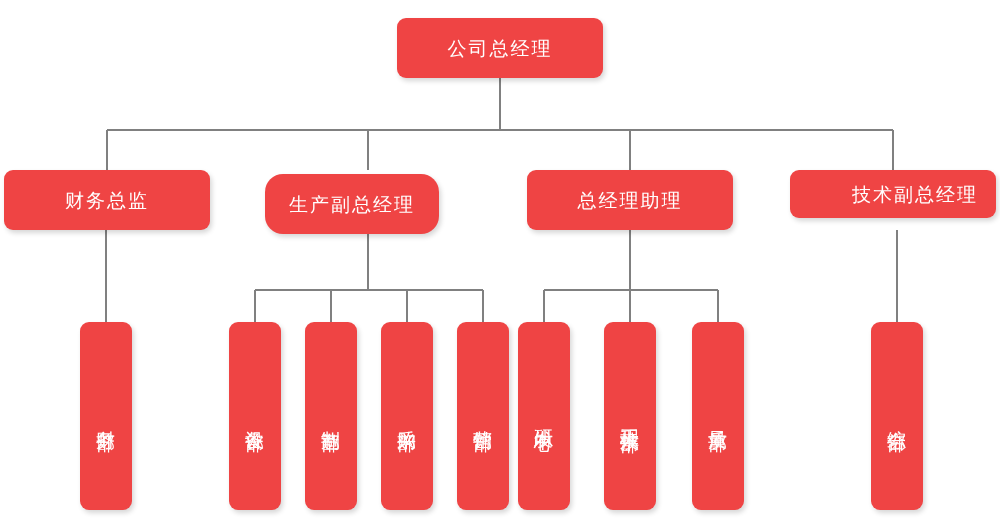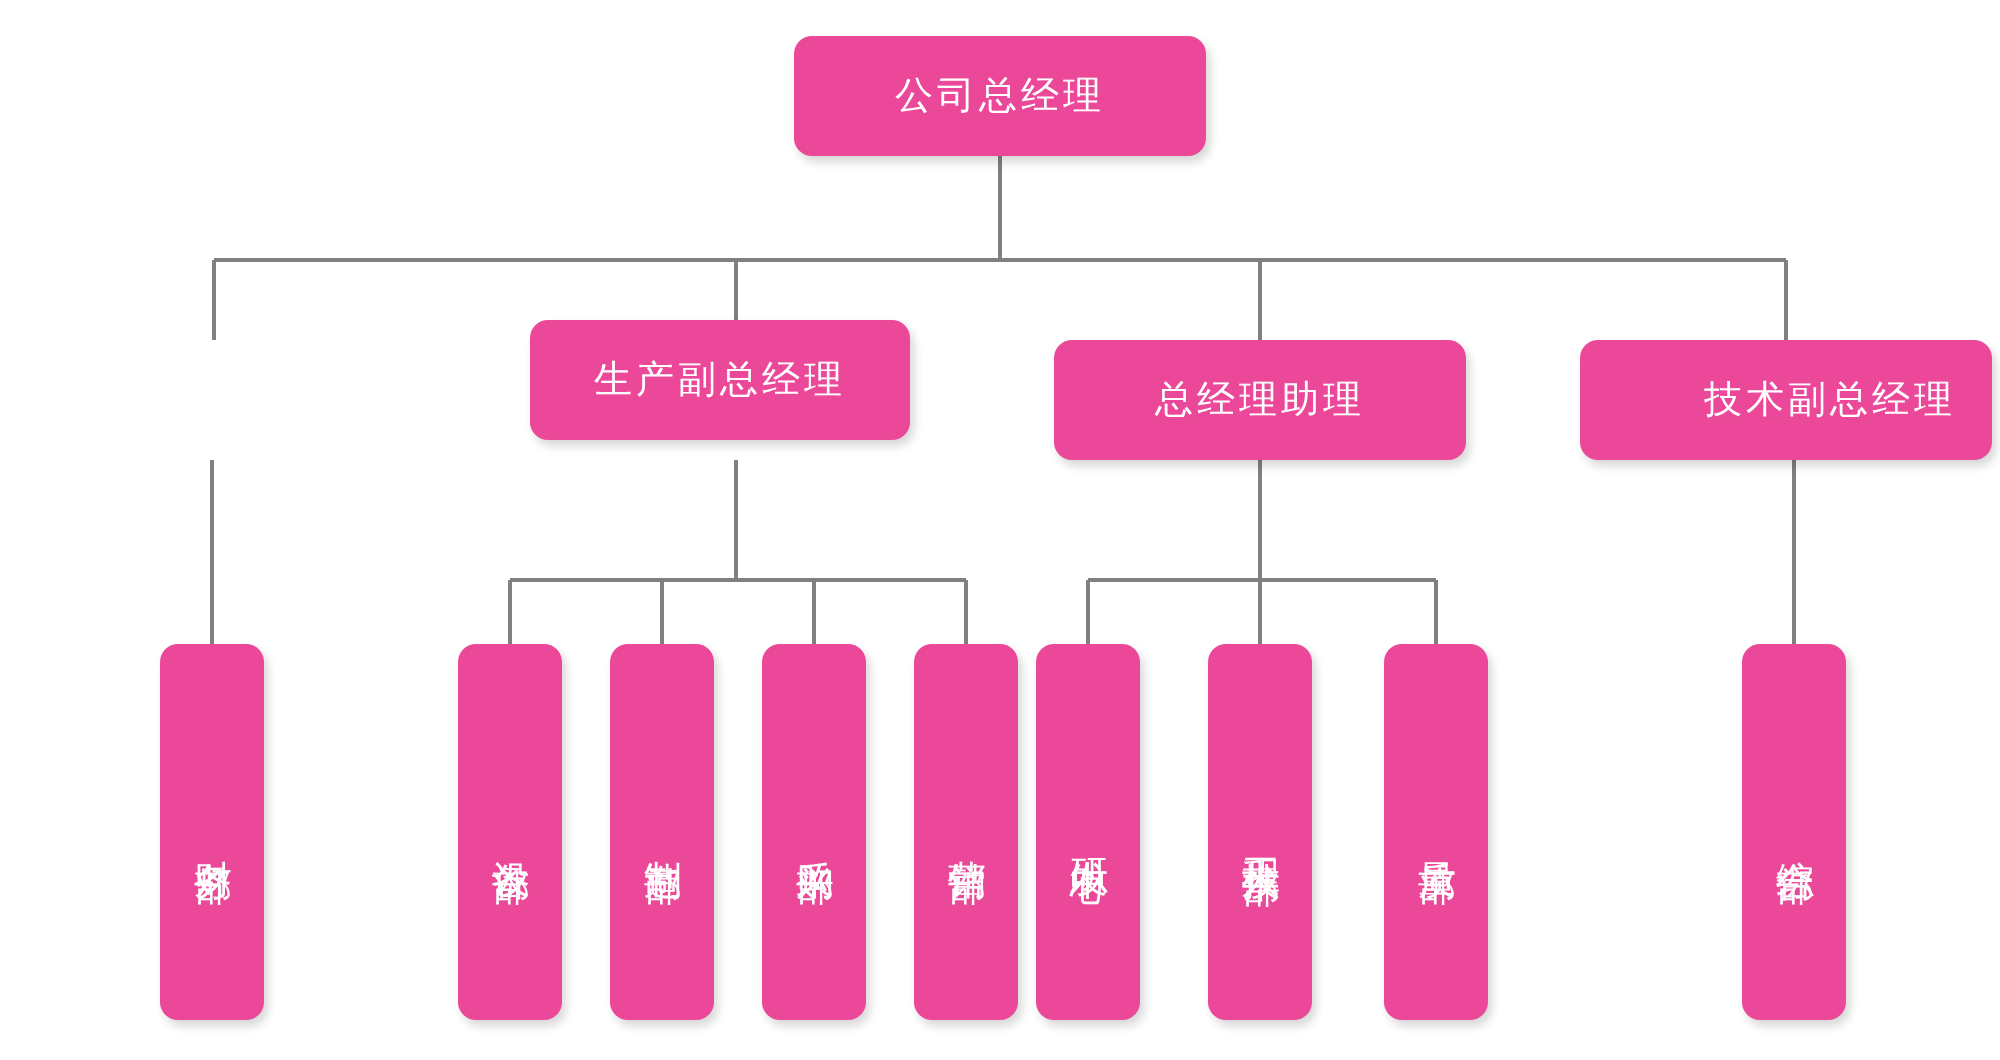--- a/index.html
+++ b/index.html
@@ -18,21 +18,21 @@
   #connector-layer {
     position: absolute;
     left: 0;
     top: 0;
     width: 1000px;
     height: 530px;
   }
   .node {
     position: absolute;
     box-sizing: border-box;
-    background: #ec4899;
+    background: #ef4444;
     border-radius: 9px;
     color: #ffffff;
     display: flex;
     align-items: center;
     justify-content: center;
     box-shadow: 2px 3px 5px rgba(0,0,0,0.16);
     z-index: 2;
   }
   .node.horizontal {
     font-size: 19px;
@@ -51,23 +51,23 @@
   }
   .node-label {
     display: block;
     text-align: center;
     user-select: none;
   }
   
   #node-ceo { left: 397px; top: 18px; width: 206px; height: 60px; }
   
   #node-cfo         { left: 4px;   top: 170px; width: 206px; height: 60px; }
-  #node-prod-vp     { left: 265px; top: 160px; width: 190px; height: 60px; }
+  #node-prod-vp     { left: 265px; top: 174px; width: 174px; height: 60px; border-radius: 18px; }
   #node-gm-asst     { left: 527px; top: 170px; width: 206px; height: 60px; align-items: center; }
-  #node-tech-vp     { left: 790px; top: 170px; width: 206px; height: 60px; padding-left: 44px; }
+  #node-tech-vp     { left: 790px; top: 170px; width: 206px; height: 48px; padding-left: 44px; }
   
   #node-finance-dept { left: 80px;  top: 322px; width: 52px; height: 188px; }
   #node-equipment    { left: 229px; top: 322px; width: 52px; height: 188px; }
   #node-manufacture  { left: 305px; top: 322px; width: 52px; height: 188px; }
   #node-purchasing   { left: 381px; top: 322px; width: 52px; height: 188px; }
   #node-marketing    { left: 457px; top: 322px; width: 52px; height: 188px; }
   #node-rnd-center   { left: 518px; top: 322px; width: 52px; height: 188px; }
   #node-engineering  { left: 604px; top: 322px; width: 52px; height: 188px; }
   #node-quality      { left: 692px; top: 322px; width: 52px; height: 188px; }
   #node-general-dept { left: 871px; top: 322px; width: 52px; height: 188px; }
@@ -104,20 +104,23 @@
       <path d="M718,290 L718,322"></path>
 
       <path d="M897,230 L897,322"></path>
     </g>
   </svg>
 
   <div class="node horizontal" id="node-ceo">
     <span class="node-label">公司总经理</span>
   </div>
 
+  <div class="node horizontal" id="node-cfo">
+    <span class="node-label">财务总监</span>
+  </div>
 
   <div class="node horizontal" id="node-prod-vp">
     <span class="node-label">生产副总经理</span>
   </div>
 
   <div class="node horizontal" id="node-gm-asst">
     <span class="node-label">总经理助理</span>
   </div>
 
   <div class="node horizontal" id="node-tech-vp">

